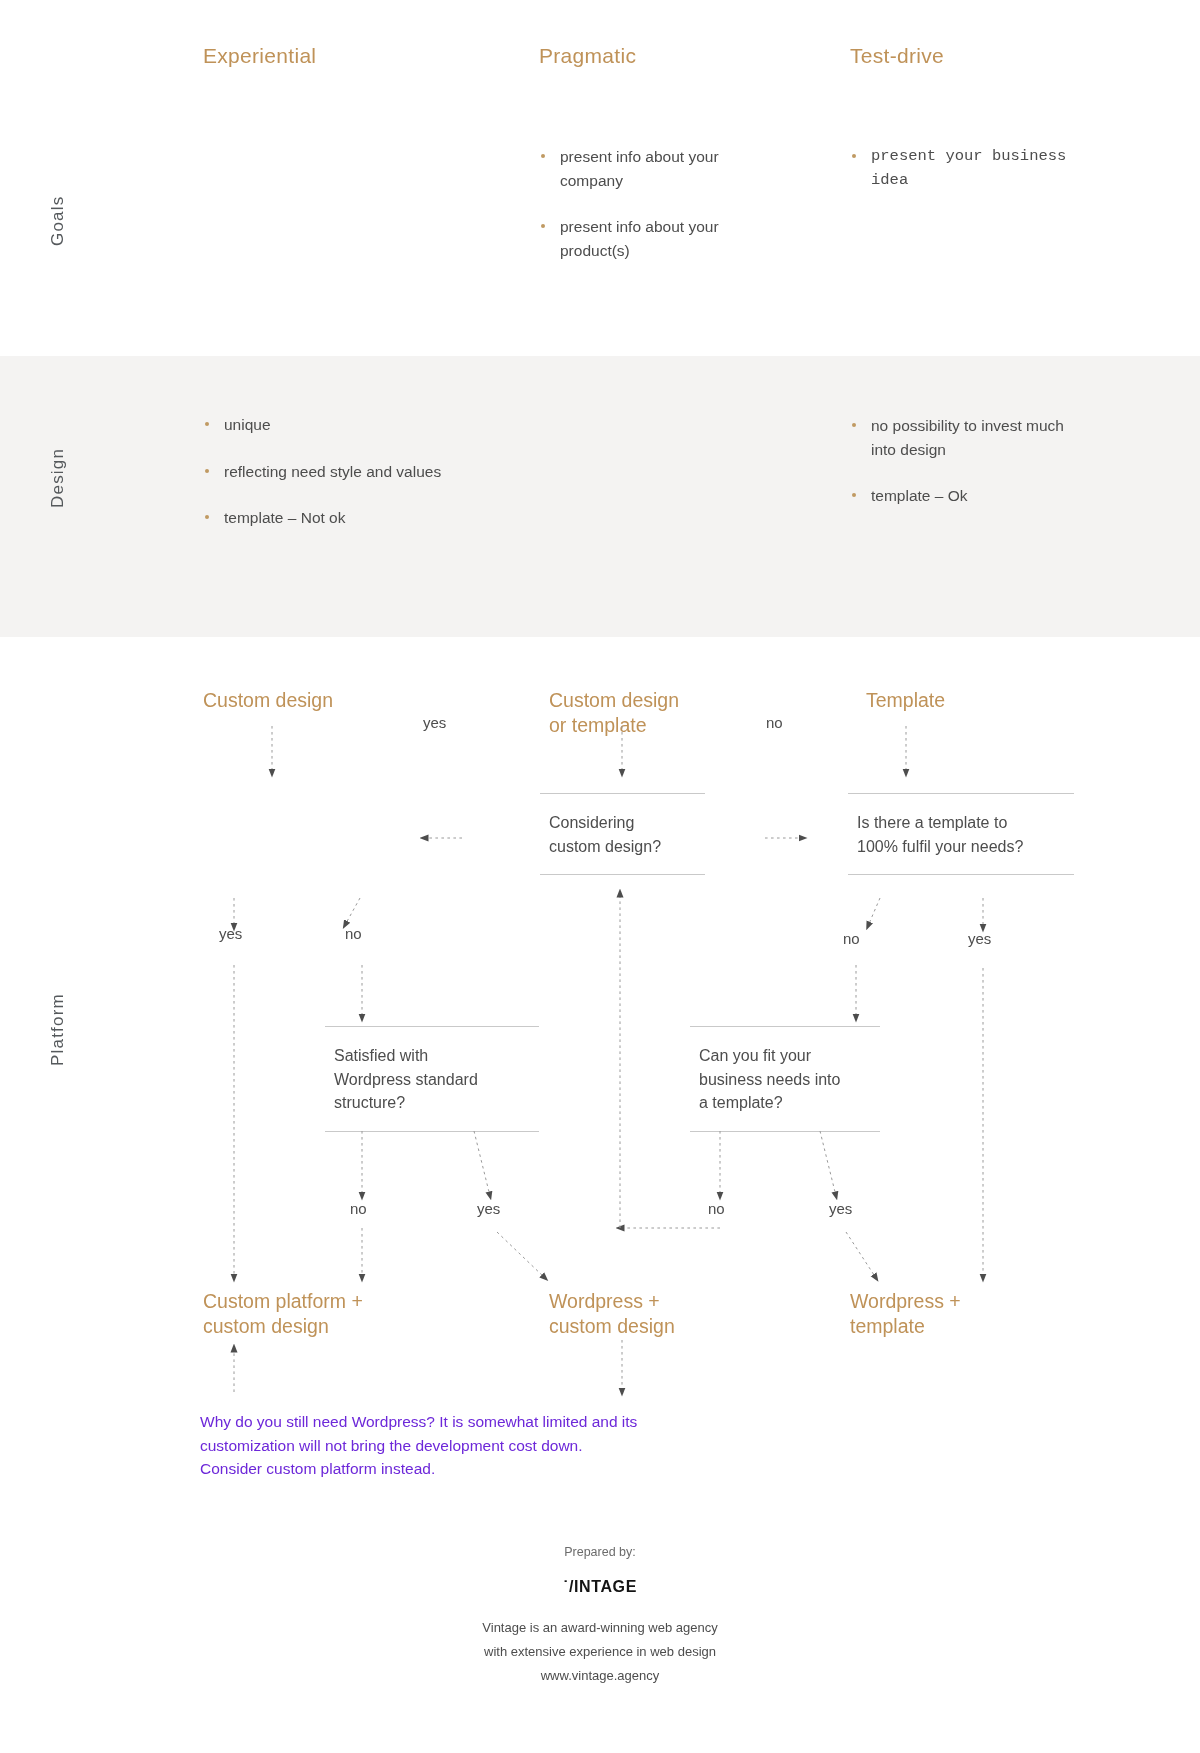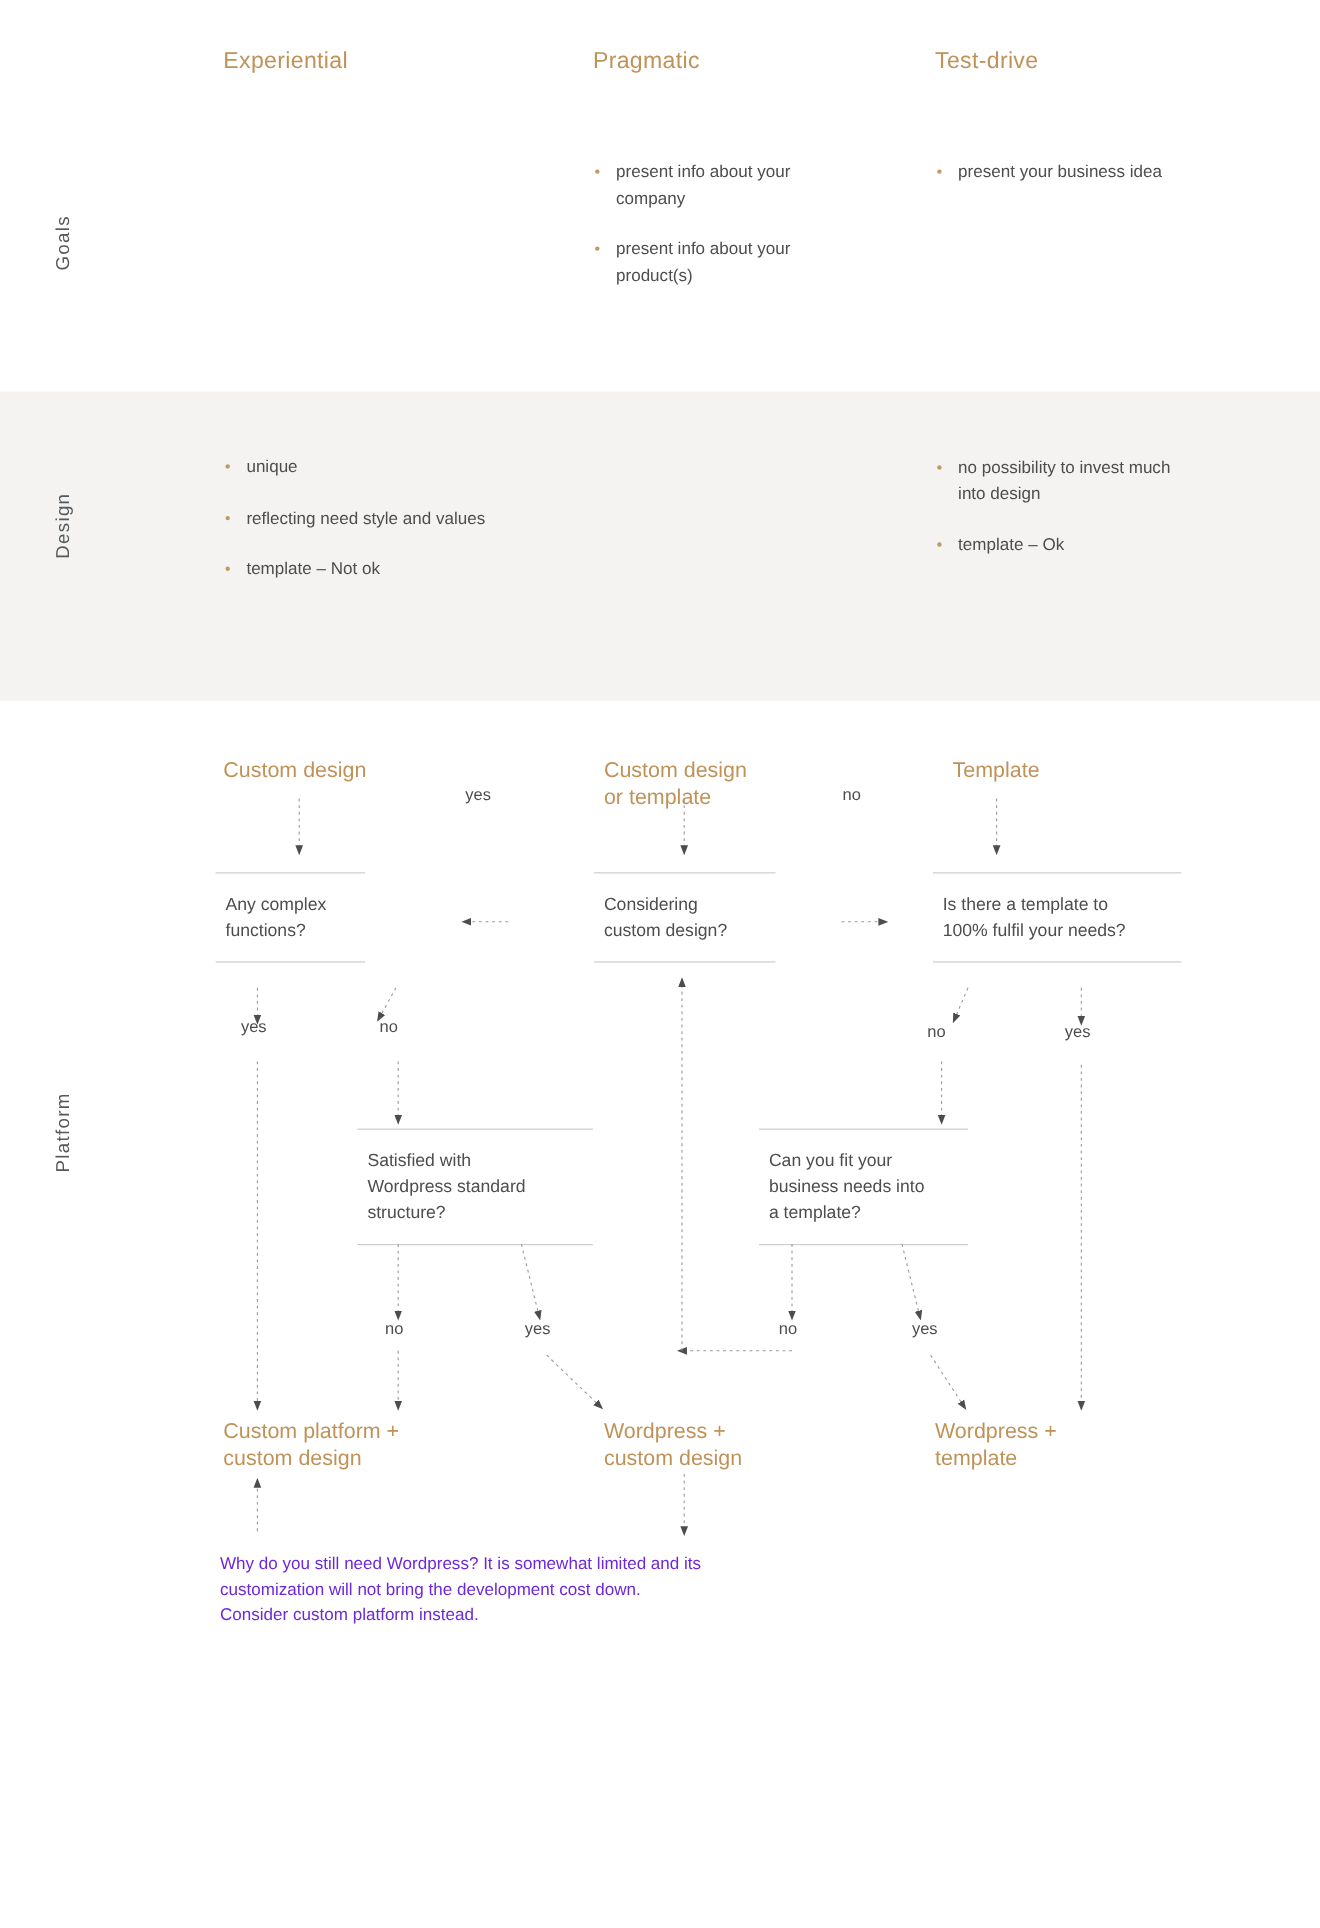--- a/index.html
+++ b/index.html
@@ -68,21 +68,21 @@
     content: "";
     position: absolute;
     left: 2px; top: 9px;
     width: 4px; height: 4px;
     border-radius: 50%;
     background: #c09a63;
   }
 
   #goals-0 { left: 203px; top: 145px; width: 250px; }
   #goals-1 { left: 539px; top: 145px; width: 230px; }
-  #goals-2 { left: 850px; top: 145px; width: 230px; }
+  #goals-2 { left: 850px; top: 145px; width: 230px; font-family: Liberation Mono, monospace; }
 
   #design-0 { left: 203px; top: 413px; width: 240px; }
   #design-1 { left: 539px; top: 412px; width: 245px; }
   #design-2 { left: 850px; top: 414px; width: 225px; }
 
   
   .flow-title {
     position: absolute;
     font-size: 19.5px;
     line-height: 1.3;
@@ -204,24 +204,20 @@
   <ul class="bullets" id="design-2">
     <li>no possibility to invest much into design</li>
     <li>template – Ok</li>
   </ul>
 
   <div class="flow-title" id="ft-0">Custom design</div>
   <div class="flow-title" id="ft-1">Custom design
 or template</div>
   <div class="flow-title" id="ft-2">Template</div>
 
-  <div class="qbox" id="q-complex">
-    <span>Any complex
-functions?</span>
-  </div>
   <div class="qbox" id="q-satisfied">
     <span>Satisfied with
 Wordpress standard
 structure?</span>
   </div>
   <div class="qbox" id="q-consider">
     <span>Considering
 custom design?</span>
   </div>
   <div class="qbox" id="q-fit">
@@ -300,14 +296,21 @@
 
       <path d="M720,1228 L620,1228"></path>
       <path d="M620,1228 L620,893"></path>
 
       <path d="M622,1340 L622,1392"></path>
 
       <path d="M234,1392 L234,1348"></path>
     </g>
   </svg>
 
+  <div class="footer">
+    <div class="prep">Prepared by:</div>
+    <div class="logo">˙/INTAGE</div>
+    <div class="fl">Vintage is an award-winning web agency</div>
+    <div class="fl">with extensive experience in web design</div>
+    <div class="fl">www.vintage.agency</div>
+  </div>
 
 </div>
 
 </body></html>

